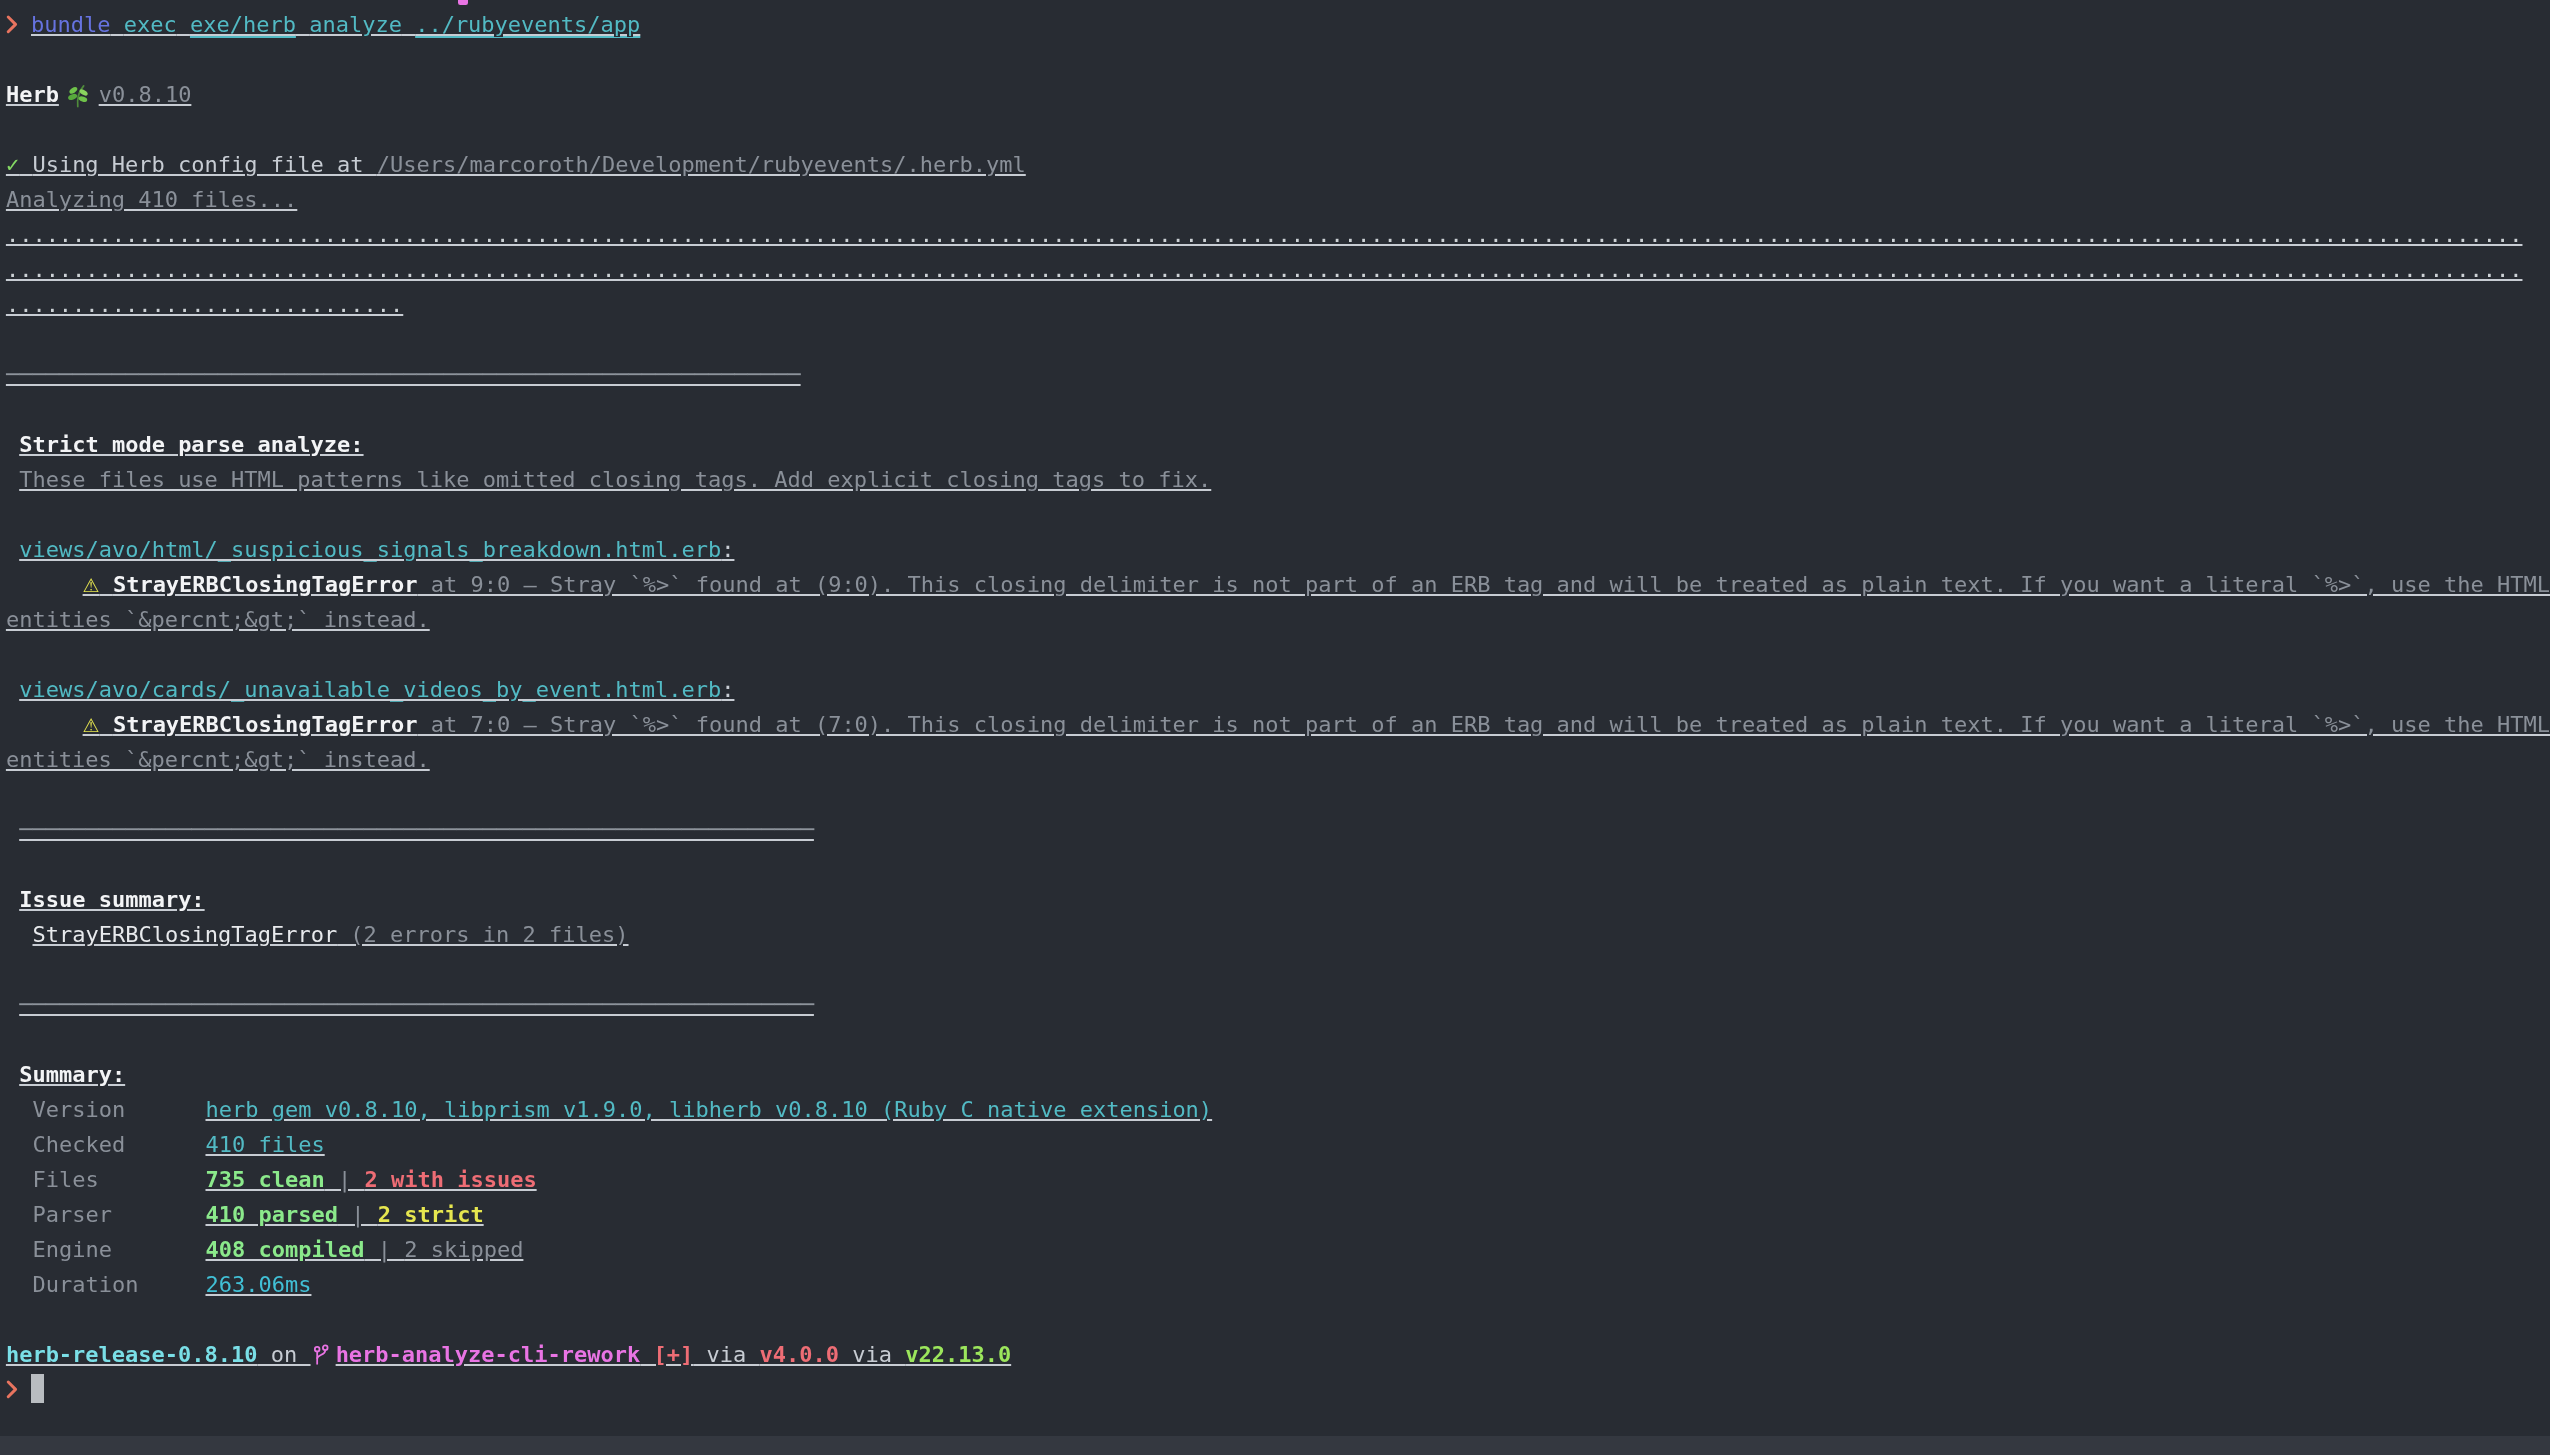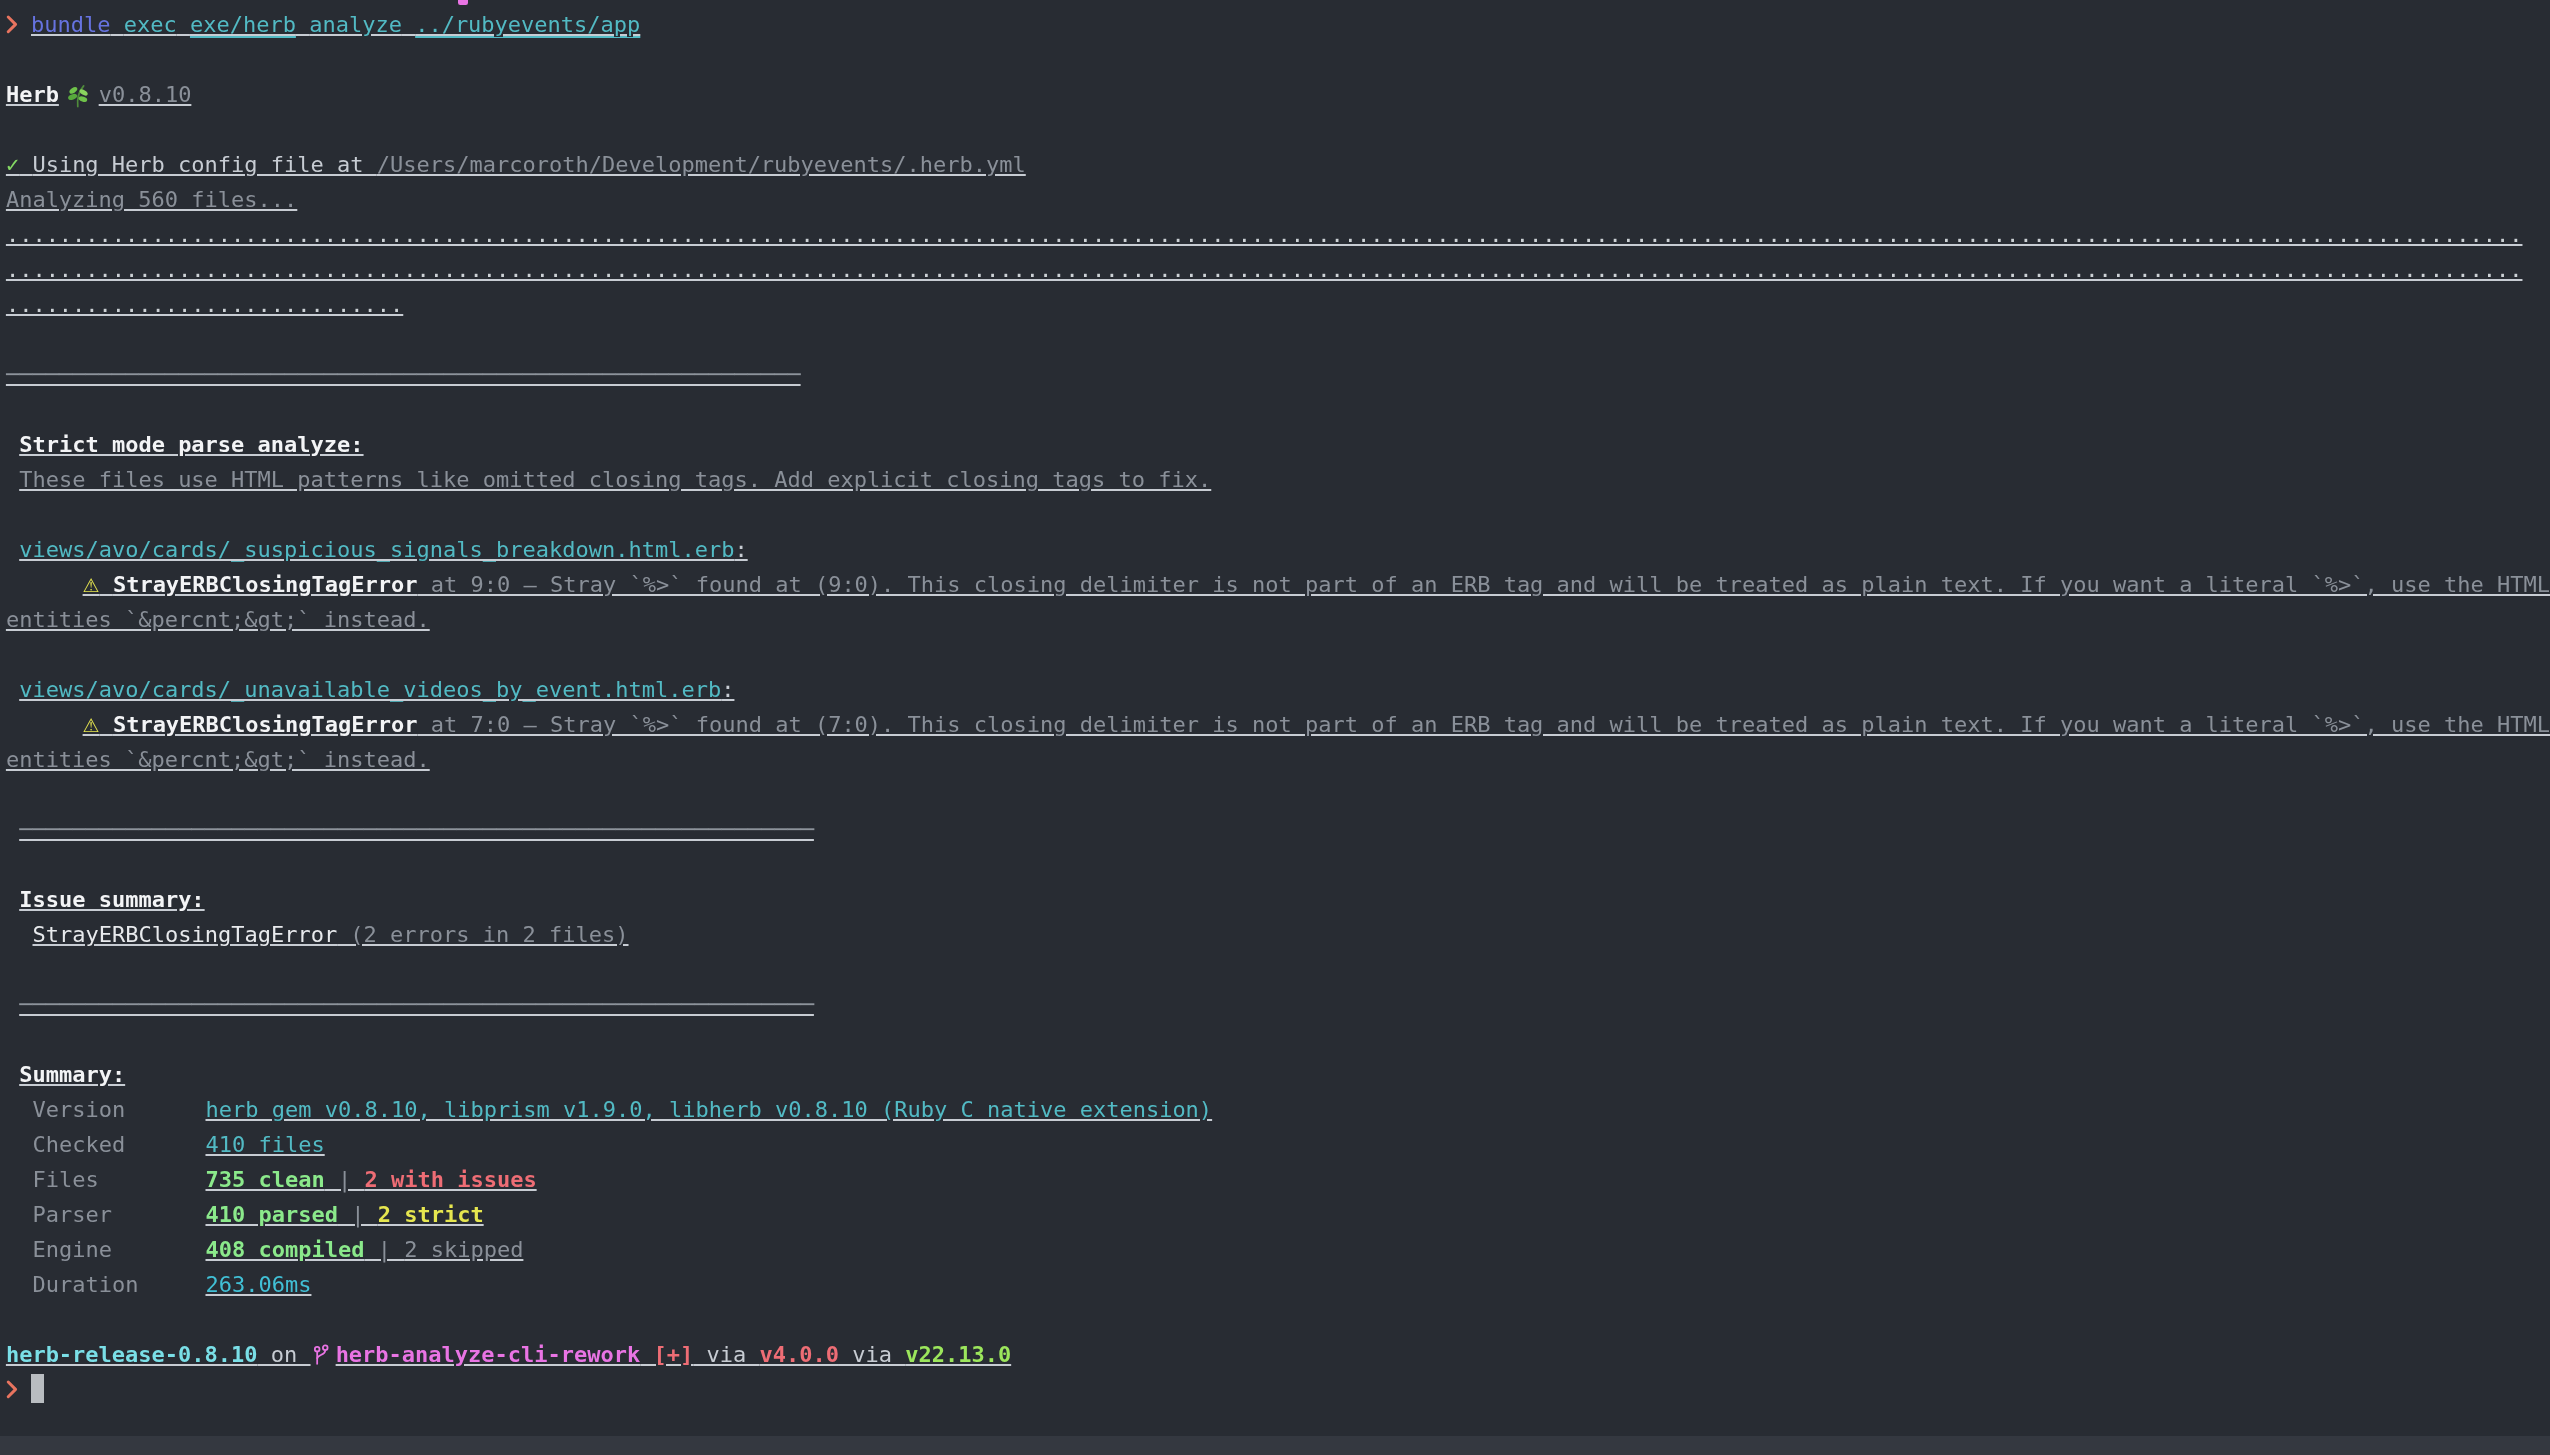--- a/index.html
+++ b/index.html
@@ -83,39 +83,39 @@
             <ellipse cx="10" cy="10" rx="6" ry="3.4" transform="rotate(-35 10 10)" fill="#6fc24a"></ellipse>
             <ellipse cx="9" cy="19" rx="6.4" ry="3.6" transform="rotate(-20 9 19)" fill="#57a93c"></ellipse>
             <ellipse cx="24" cy="13" rx="6" ry="3.2" transform="rotate(30 24 13)" fill="#8ad45e"></ellipse>
             <ellipse cx="23" cy="22" rx="6" ry="3.4" transform="rotate(18 23 22)" fill="#6fc24a"></ellipse>
           </svg></span><span class="dim">v0.8.10</span></div>
 
     <div class="line"></div>
 
     <div class="line"><span class="check">✓</span> <span class="fg">Using Herb config file at </span><span class="dim">/Users/marcoroth/Development/rubyevents/.herb.yml</span></div>
 
-    <div class="line dim">Analyzing 560 files...</div>
+    <div class="line dim">Analyzing 410 files...</div>
 
     <div class="line dots">..............................................................................................................................................................................................</div>
     <div class="line dots">..............................................................................................................................................................................................</div>
     <div class="line dots">..............................</div>
 
     <div class="line"></div>
 
     <div class="line sepline">────────────────────────────────────────────────────────────</div>
 
     <div class="line"></div>
 
     <div class="line ind1 white-b">Strict mode parse analyze:</div>
 
     <div class="line ind1 dim">These files use HTML patterns like omitted closing tags. Add explicit closing tags to fix.</div>
 
     <div class="line"></div>
 
-    <div class="line ind1"><span class="teal">views/avo/cards/_suspicious_signals_breakdown.html.erb</span><span class="fg">:</span></div>
+    <div class="line ind1"><span class="teal">views/avo/html/_suspicious_signals_breakdown.html.erb</span><span class="fg">:</span></div>
 
     <div class="line ind4"><span class="warn-icon">⚠</span> <span class="white-b">StrayERBClosingTagError</span><span class="dim"> at 9:0 – Stray `%&gt;` found at (9:0). This closing delimiter is not part of an ERB tag and will be treated as plain text. If you want a literal `%&gt;`, use the HTML</span></div>
 
     <div class="line dim">entities `&amp;percnt;&amp;gt;` instead.</div>
 
     <div class="line"></div>
 
     <div class="line ind1"><span class="teal">views/avo/cards/_unavailable_videos_by_event.html.erb</span><span class="fg">:</span></div>
 
     <div class="line ind4"><span class="warn-icon">⚠</span> <span class="white-b">StrayERBClosingTagError</span><span class="dim"> at 7:0 – Stray `%&gt;` found at (7:0). This closing delimiter is not part of an ERB tag and will be treated as plain text. If you want a literal `%&gt;`, use the HTML</span></div>

